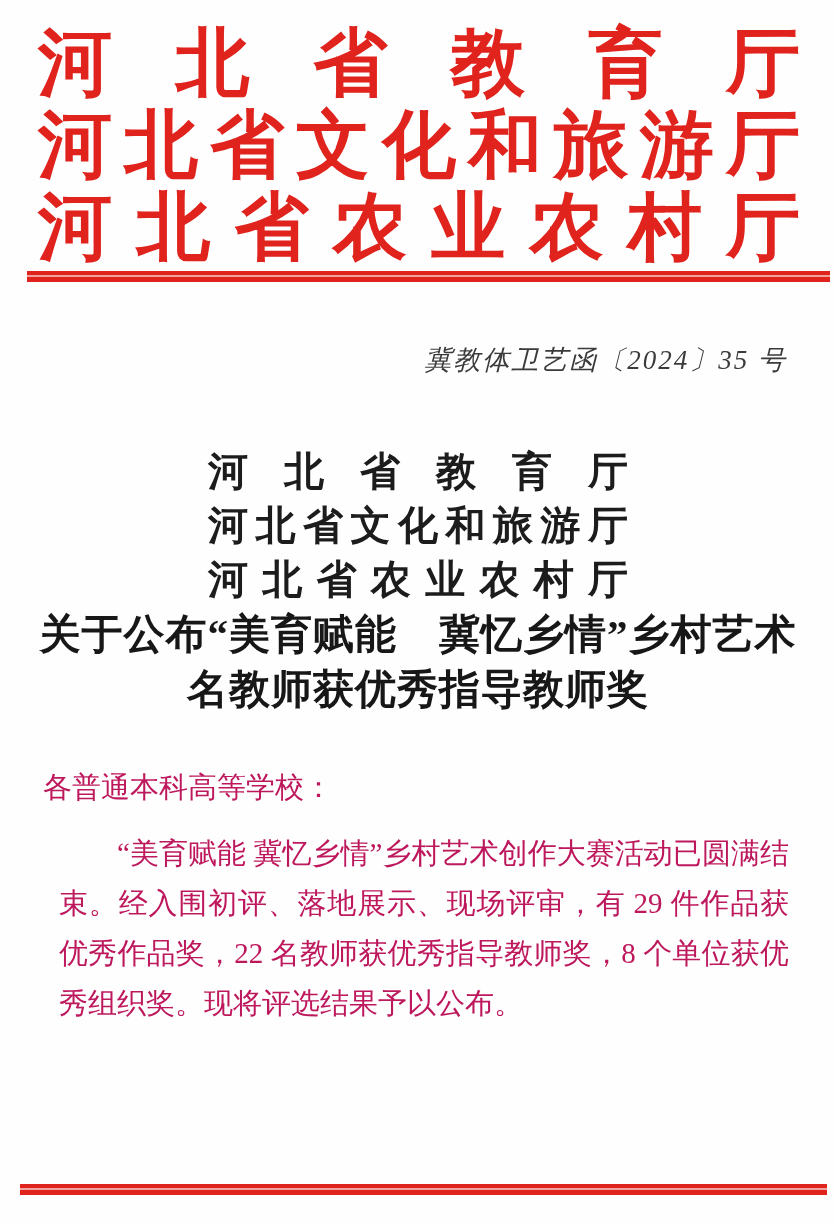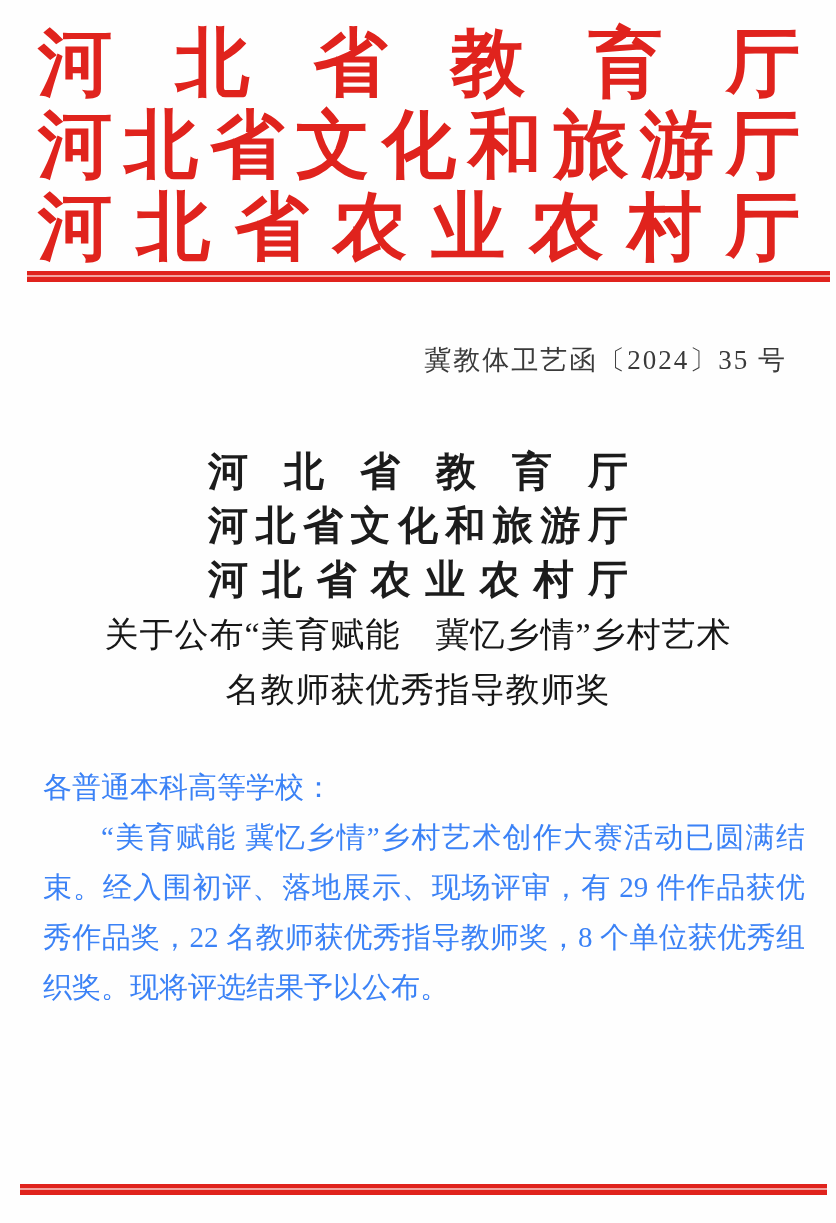--- a/index.html
+++ b/index.html
@@ -46,61 +46,62 @@
 
   
   .doc-number {
     position: absolute;
     top: 341px;
     right: 49px;
     font-size: 27px;
     line-height: 38px;
     letter-spacing: 2px;
     color: #3a3a3a;
+    font-style: italic;
   }
 
   
   .title-block {
     position: absolute;
     top: 445px;
     left: 0;
     width: 836px;
     color: #1c1c1c;
   }
   .t-agency {
     width: 420px;
     margin: 0 auto;
     height: 54px;
     font-size: 40px;
     line-height: 54px;
     font-weight: bold;
   }
   .t-subject {
     height: 55px;
-    font-size: 34px;
+    font-size: 41px;
     line-height: 55px;
-    font-weight: normal;
+    font-weight: bold;
     text-align: center;
     letter-spacing: 1px;
     color: #171717;
   }
 
   
   .body-text {
     position: absolute;
     top: 762px;
     left: 43px;
     width: 762px;
     font-size: 29px;
     line-height: 50px;
-    color: #3b82f6;
+    color: #be185d;
   }
   .salutation { margin: 0; }
   .para {
-    margin: 0;
+    margin: 16px;
     text-indent: 2em;
     text-align: justify;
   }
 </style>
 </head>
 <body>
 
 <div class="page">
 
   <header class="letterhead">

